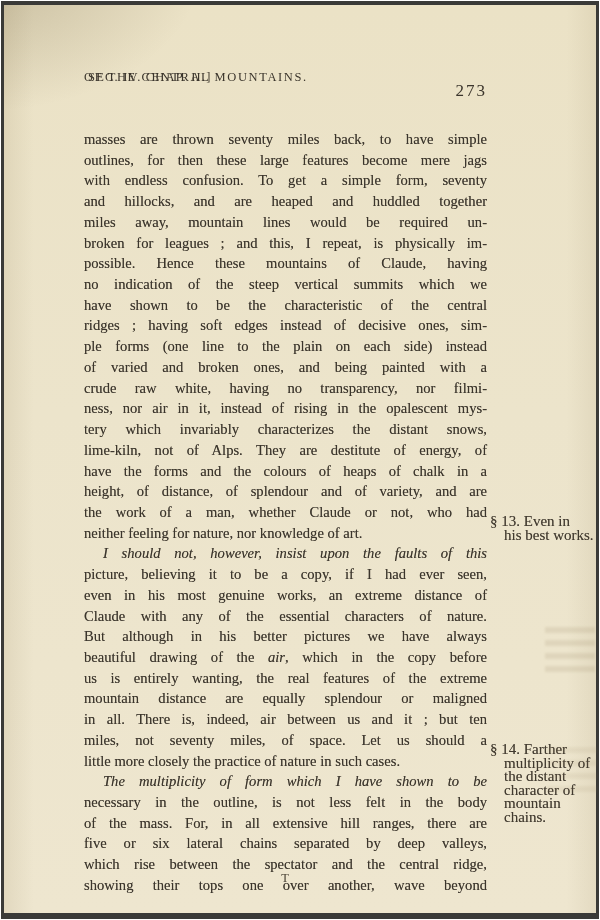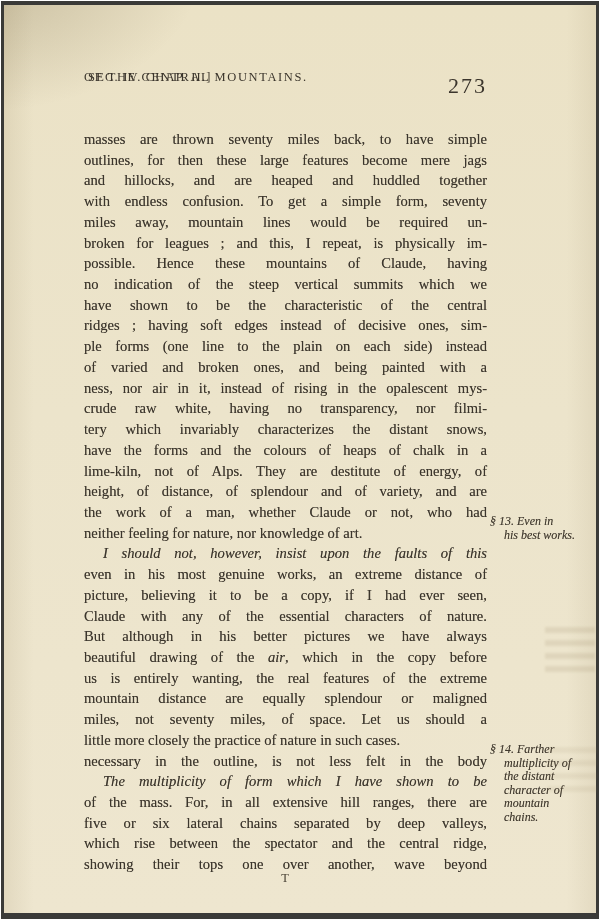--- a/index.html
+++ b/index.html
@@ -30,45 +30,44 @@
   }
   .hdr-left {
     position: absolute; left: 4px; top: 5px;
     font-size: 12.5px; letter-spacing: 1.2px; white-space: nowrap;
   }
   .hdr-center {
     position: absolute; left: 0; top: 5px; width: 100%;
     text-align: left; font-size: 12.5px; letter-spacing: 1.6px; white-space: nowrap;
   }
   .hdr-num {
-    position: absolute; right: 0; top: 8px;
-    font-size: 22px; letter-spacing: 2px;
+    position: absolute; right: 0; top: 16px;
+    font-size: 17px; letter-spacing: 2px;
   }
 
   
   .col {
     position: absolute;
     left: 80px; top: 96px; width: 403px;
     font-size: 14.6px;
     line-height: 20.72px;
     text-shadow: 0 0 0.5px rgba(59,53,44,0.55);
     margin-top: 28px;
   }
   .ln { text-align: justify; text-align-last: justify; white-space: normal; }
   .ln.natural { text-align-last: left; }
   .ln.indent { padding-left: 19px; font-style: italic; }
   .ln em { }
 
   
   .mn {
     position: absolute; left: 486px; width: 110px;
-    font-size: 12px; line-height: 13.6px;
+    font-size: 15px; line-height: 13.6px;
     color: #413a2f;
     text-shadow: 0 0 0.4px rgba(65,58,47,0.5);
-    font-style: italic;
   }
   .mn .ln { text-align: left; text-align-last: left; }
   .mn .ln:not(:first-child) { padding-left: 14px; }
   .mn1 { top: 510px; }
   .mn2 { top: 738px; }
 
   
   .sig {
     position: absolute; left: 80px; top: 866px; width: 403px;
     text-align: center; font-size: 12.5px; letter-spacing: 1px;
@@ -96,54 +95,55 @@
     <div class="hdr">
       <span class="hdr-left">SEC. IV. CHAP. II.]</span>
       <span class="hdr-center">OF THE CENTRAL MOUNTAINS.</span>
       <span class="hdr-num">273</span>
     </div>
 
     <div class="col">
       <div>
           <div class="ln">masses are thrown seventy miles back, to have simple</div>
           <div class="ln">outlines, for then these large features become mere jags</div>
+          <div class="ln">with endless confusion. To get a simple form, seventy</div>
           <div class="ln">and hillocks, and are heaped and huddled together</div>
-          <div class="ln">with endless confusion. To get a simple form, seventy</div>
           <div class="ln">miles away, mountain lines would be required un-</div>
           <div class="ln">broken for leagues ; and this, I repeat, is physically im-</div>
           <div class="ln">possible. Hence these mountains of Claude, having</div>
           <div class="ln">no indication of the steep vertical summits which we</div>
           <div class="ln">have shown to be the characteristic of the central</div>
           <div class="ln">ridges ; having soft edges instead of decisive ones, sim-</div>
           <div class="ln">ple forms (one line to the plain on each side) instead</div>
           <div class="ln">of varied and broken ones, and being painted with a</div>
+          <div class="ln">crude raw white, having no transparency, nor filmi-</div>
           <div class="ln">ness, nor air in it, instead of rising in the opalescent mys-</div>
-          <div class="ln">crude raw white, having no transparency, nor filmi-</div>
           <div class="ln">tery which invariably characterizes the distant snows,</div>
+          <div class="ln">lime-kiln, not of Alps. They are destitute of energy, of</div>
           <div class="ln">have the forms and the colours of heaps of chalk in a</div>
-          <div class="ln">lime-kiln, not of Alps. They are destitute of energy, of</div>
           <div class="ln">height, of distance, of splendour and of variety, and are</div>
           <div class="ln">the work of a man, whether Claude or not, who had</div>
           <div class="ln natural">neither feeling for nature, nor knowledge of art.</div>
         </div>
       <div>
           <div class="ln indent">I should not, however, insist upon the faults of this</div>
+          <div class="ln">picture, believing it to be a copy, if I had ever seen,</div>
           <div class="ln">even in his most genuine works, an extreme distance of</div>
-          <div class="ln">picture, believing it to be a copy, if I had ever seen,</div>
           <div class="ln">Claude with any of the essential characters of nature.</div>
           <div class="ln">But although in his better pictures we have always</div>
           <div class="ln"><span>beautiful drawing of the </span><em>air</em><span>, which in the copy before</span></div>
           <div class="ln">us is entirely wanting, the real features of the extreme</div>
           <div class="ln">mountain distance are equally splendour or maligned</div>
+          <div class="ln">in all. There is, indeed, air between us and it ; but ten</div>
           <div class="ln">miles, not seventy miles, of space. Let us should a</div>
           <div class="ln natural">little more closely the practice of nature in such cases.</div>
         </div>
       <div>
+          <div class="ln indent">The multiplicity of form which I have shown to be</div>
           <div class="ln">necessary in the outline, is not less felt in the body</div>
-          <div class="ln indent">The multiplicity of form which I have shown to be</div>
           <div class="ln">of the mass. For, in all extensive hill ranges, there are</div>
           <div class="ln">five or six lateral chains separated by deep valleys,</div>
           <div class="ln">which rise between the spectator and the central ridge,</div>
           <div class="ln">showing their tops one over another, wave beyond</div>
         </div>
     </div>
 
     <div class="mn mn1">
         <div class="ln">§ 13. Even in</div>
         <div class="ln">his best works.</div>

